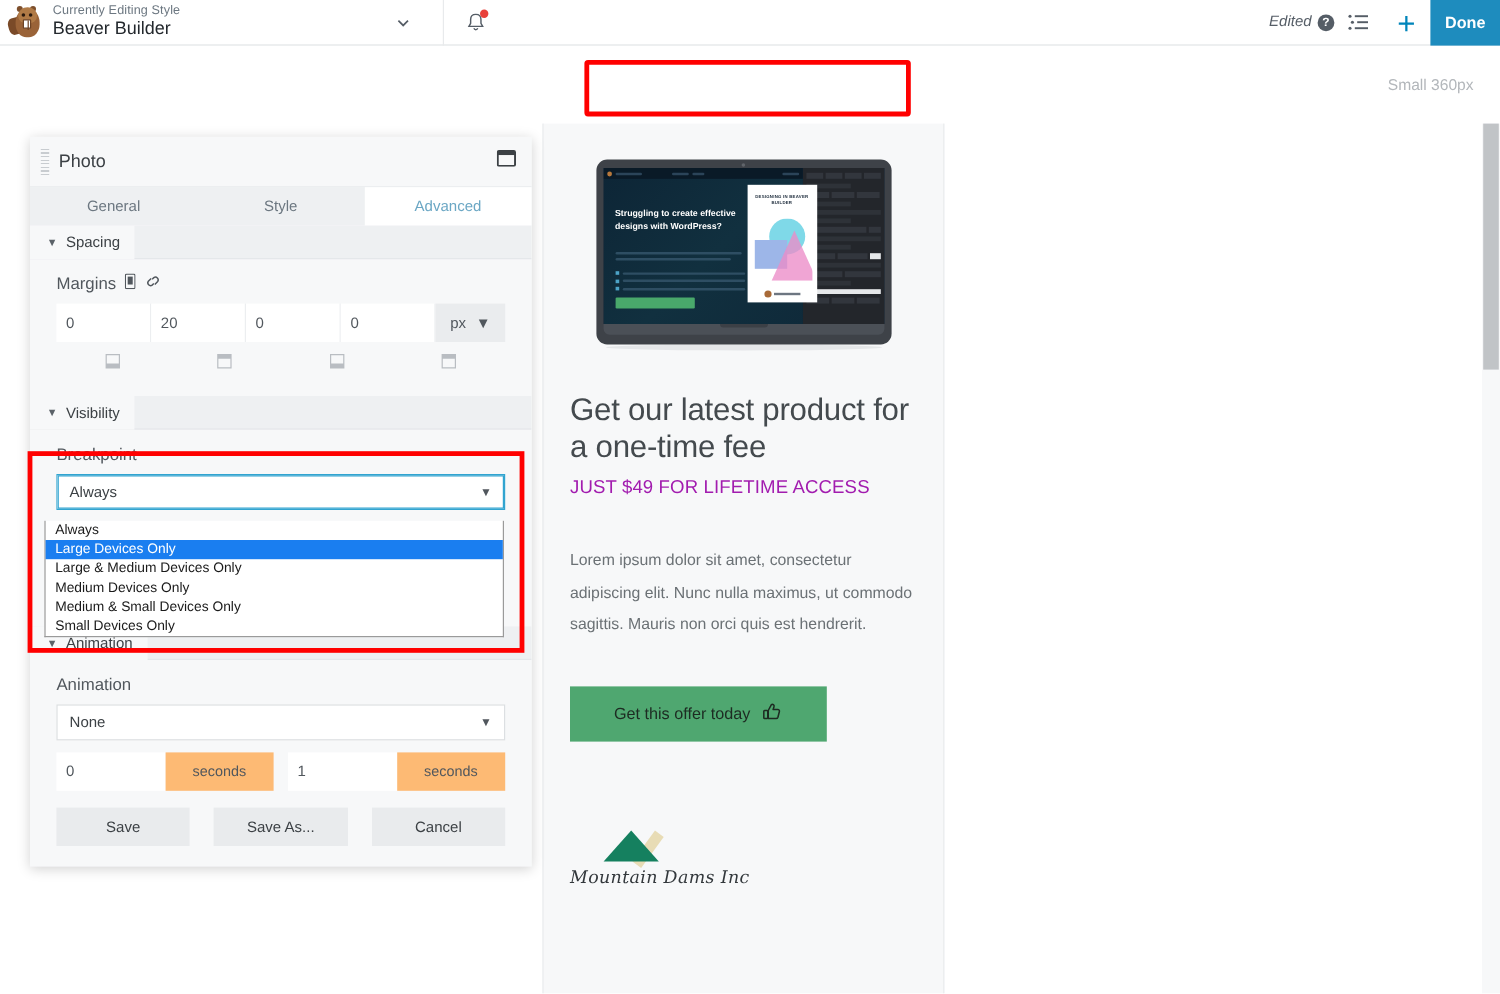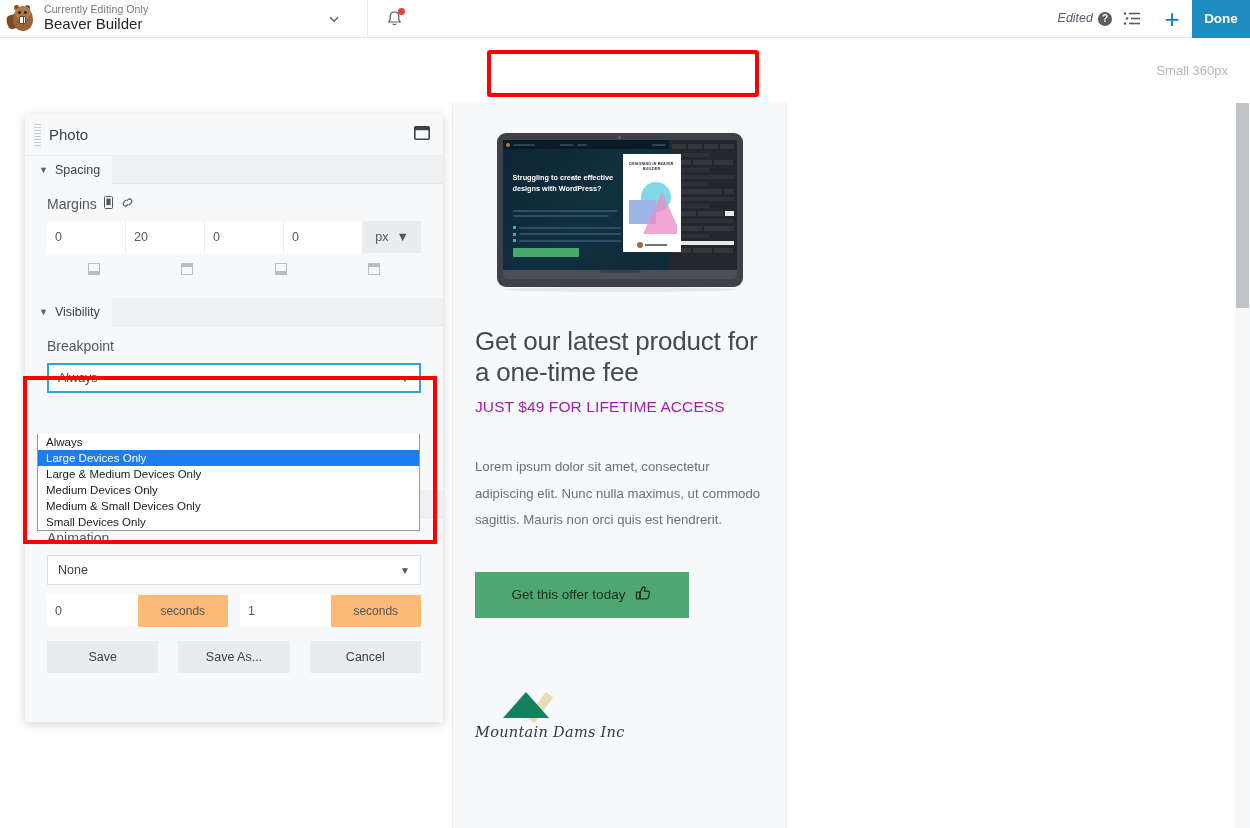--- a/index.html
+++ b/index.html
@@ -292,21 +292,21 @@
           <div class="body"></div>
         <div class="ear l"></div>
           <div class="ear r"></div>
         <div class="head"></div>
         <div class="eye l"></div>
           <div class="eye r"></div>
         <div class="teeth"></div>
       </div>
     </div>
     <div class="ab-titles">
-      <div class="ab-small">Currently Editing Only</div>
+      <div class="ab-small">Currently Editing Style</div>
       <div class="ab-big">Beaver Builder</div>
     </div>
     <div class="ab-caret">
       <svg width="14" height="14" viewBox="0 0 14 14">
           <path d="M3 5.2 L7 9.2 L11 5.2" stroke="#555d66" stroke-width="1.4" fill="none"></path>
         </svg>
     </div>
     <div class="ab-div"></div>
     <div class="ab-bell">
       <svg width="17" height="18" viewBox="0 0 17 18">
@@ -457,20 +457,25 @@
         </span>
       <span class="p-title">Photo</span>
       <span class="p-winbtn">
         <svg width="16" height="14" viewBox="0 0 16 14">
             <rect x="0.8" y="0.8" width="14.4" height="12.4" rx="1" fill="none" stroke="#3c4145" stroke-width="1.6"></rect>
             <rect x="0.8" y="0.8" width="14.4" height="3.4" fill="#3c4145"></rect>
           </svg>
       </span>
     </div>
 
+    <div class="tabs">
+      <div class="tab">General</div>
+      <div class="tab">Style</div>
+      <div class="tab active">Advanced</div>
+    </div>
 
     <div class="p-body">
 
       <div class="sect-head">
         <span class="tabwrap">
             <span class="chev">▼</span>
             <span>Spacing</span>
           </span>
       </div>
 

